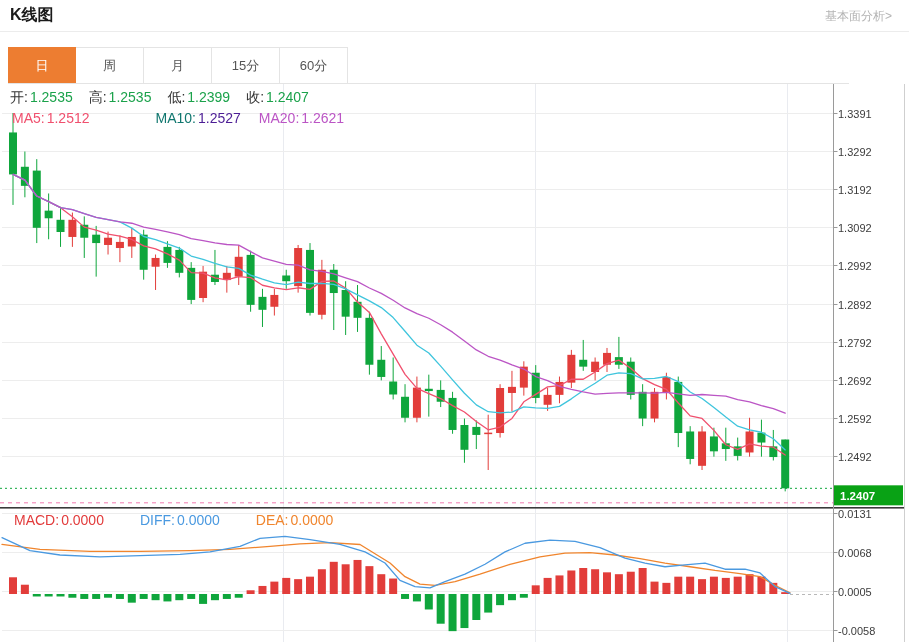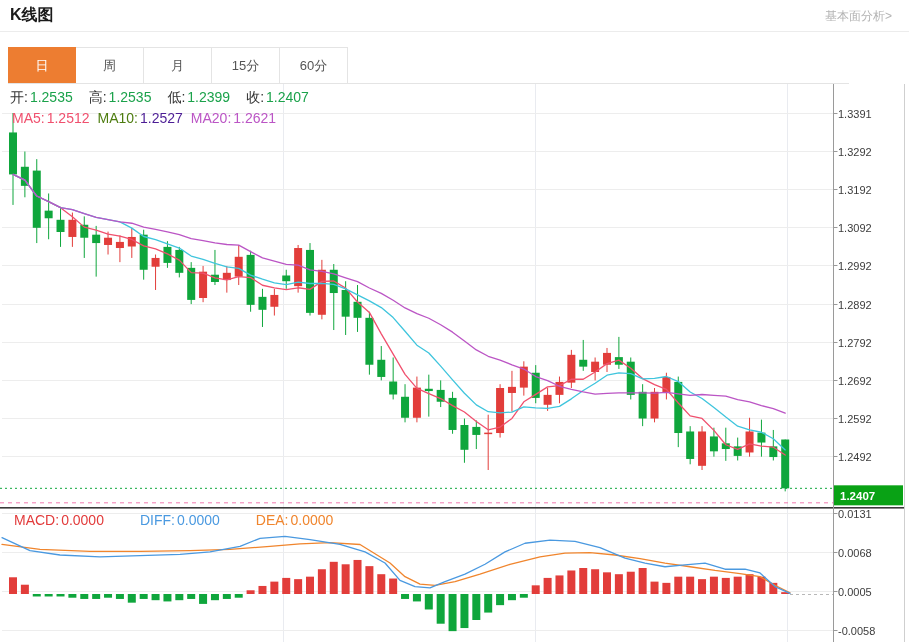--- a/index.html
+++ b/index.html
@@ -8,21 +8,21 @@
   .hdr-link{position:absolute;right:17px;top:8px;font-size:12px;color:#b3b3b3;text-decoration:none;cursor:pointer;}
   .hdr-divider{position:absolute;left:0;top:31px;width:909px;height:1px;background:#ececec;}
   .tabs{position:absolute;left:8px;top:47px;width:841px;height:36px;border-bottom:1px solid #e4e4e4;display:flex;box-sizing:content-box;}
   .tab{width:68px;height:36px;line-height:36px;text-align:center;font-size:13px;color:#555;
        border-top:1px solid #e4e4e4;border-right:1px solid #e4e4e4;background:#fff;cursor:pointer;box-sizing:border-box;}
   .tab:first-child{border-left:1px solid #e4e4e4;}
   .tab.active{color:#fff;font-weight:normal;}
   .chart-svg{position:absolute;left:0;top:0;}
   .legend-row{position:absolute;display:flex;font-size:14px;white-space:nowrap;pointer-events:none;}
   .ohlc-row{left:10px;top:89px;gap:16px;}
-  .ma-row{left:12px;top:110px;gap:8px;}
+  .ma-row{left:12px;top:110px;gap:18px;}
   .macd-row{left:14px;top:512px;gap:36px;}
   .legend-item .lbl{color:#333;}
   .legend-item .val{margin-left:2px;}
 </style>
 </head>
 <body>
 
 <div class="page">
   <div class="hdr-title">K线图</div>
   <a class="hdr-link">基本面分析&gt;</a>
@@ -312,21 +312,21 @@
     </svg>
 
   <div class="legend-row ohlc-row" id="ohlcRow">
       <span class="legend-item"><span class="lbl" style="color: rgb(51, 51, 51);">开:</span><span class="val" style="color: rgb(27, 162, 75);">1.2535</span></span>
       <span class="legend-item"><span class="lbl" style="color: rgb(51, 51, 51);">高:</span><span class="val" style="color: rgb(27, 162, 75);">1.2535</span></span>
       <span class="legend-item"><span class="lbl" style="color: rgb(51, 51, 51);">低:</span><span class="val" style="color: rgb(27, 162, 75);">1.2399</span></span>
       <span class="legend-item"><span class="lbl" style="color: rgb(51, 51, 51);">收:</span><span class="val" style="color: rgb(27, 162, 75);">1.2407</span></span>
     </div>
   <div class="legend-row ma-row" id="maRow">
       <span class="legend-item"><span class="lbl" style="color: rgb(240, 80, 110);">MA5:</span><span class="val" style="color: rgb(240, 80, 110);">1.2512</span></span>
-      <span class="legend-item"><span class="lbl" style="color: #4d7c0f;">MA10:</span><span class="val" style="color: #4c1d95;">1.2527</span></span>
+      <span class="legend-item"><span class="lbl" style="color: #0f766e; margin-left: 48px;">MA10:</span><span class="val" style="color: #4c1d95;">1.2527</span></span>
       <span class="legend-item"><span class="lbl" style="color: rgb(187, 85, 197);">MA20:</span><span class="val" style="color: rgb(187, 85, 197);">1.2621</span></span>
     </div>
   <div class="legend-row macd-row" id="macdRow">
       <span class="legend-item"><span class="lbl" style="color: rgb(226, 59, 59);">MACD:</span><span class="val" style="color: rgb(226, 59, 59);">0.0000</span></span>
       <span class="legend-item"><span class="lbl" style="color: rgb(74, 153, 224);">DIFF:</span><span class="val" style="color: rgb(74, 153, 224);">0.0000</span></span>
       <span class="legend-item"><span class="lbl" style="color: rgb(240, 133, 45);">DEA:</span><span class="val" style="color: rgb(240, 133, 45);">0.0000</span></span>
     </div>
 </div>
 
 </body></html>

